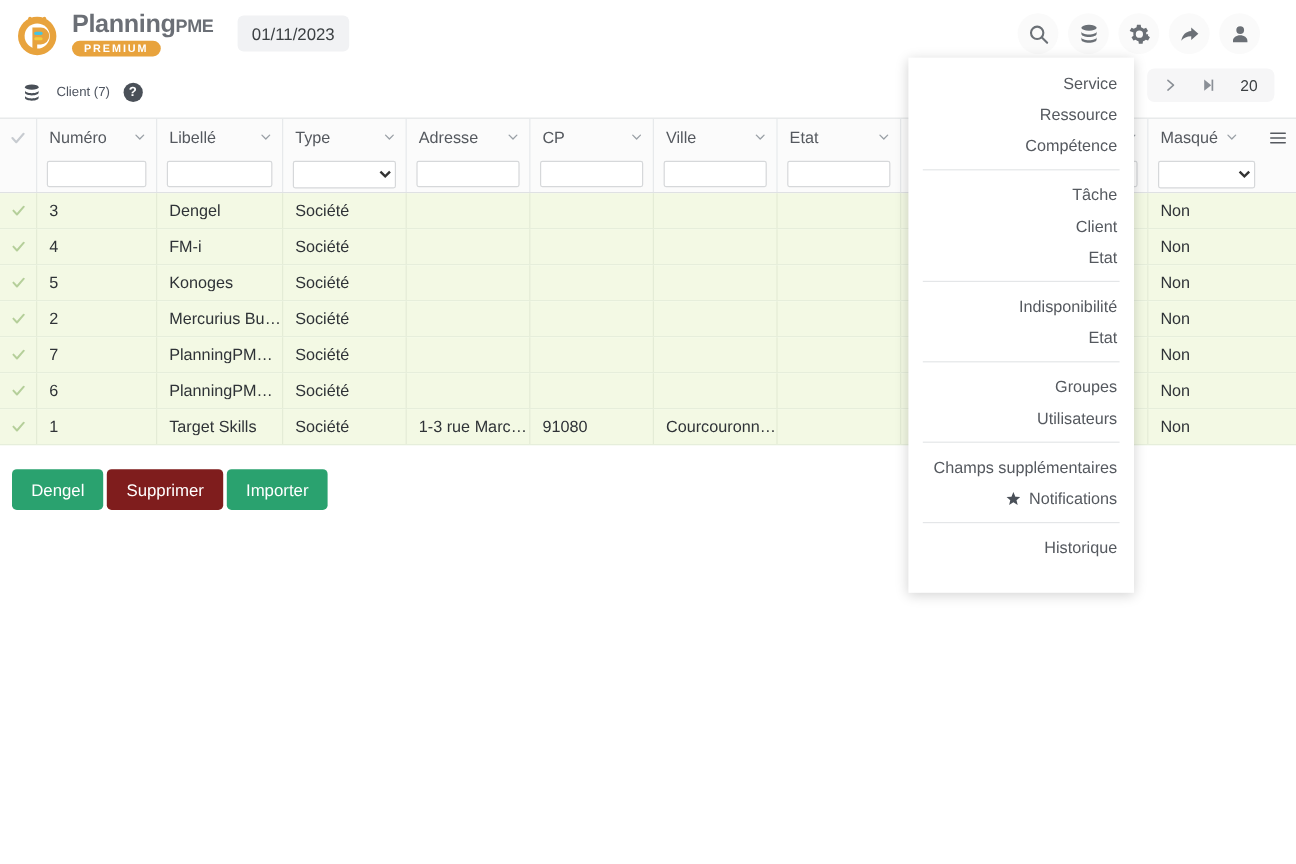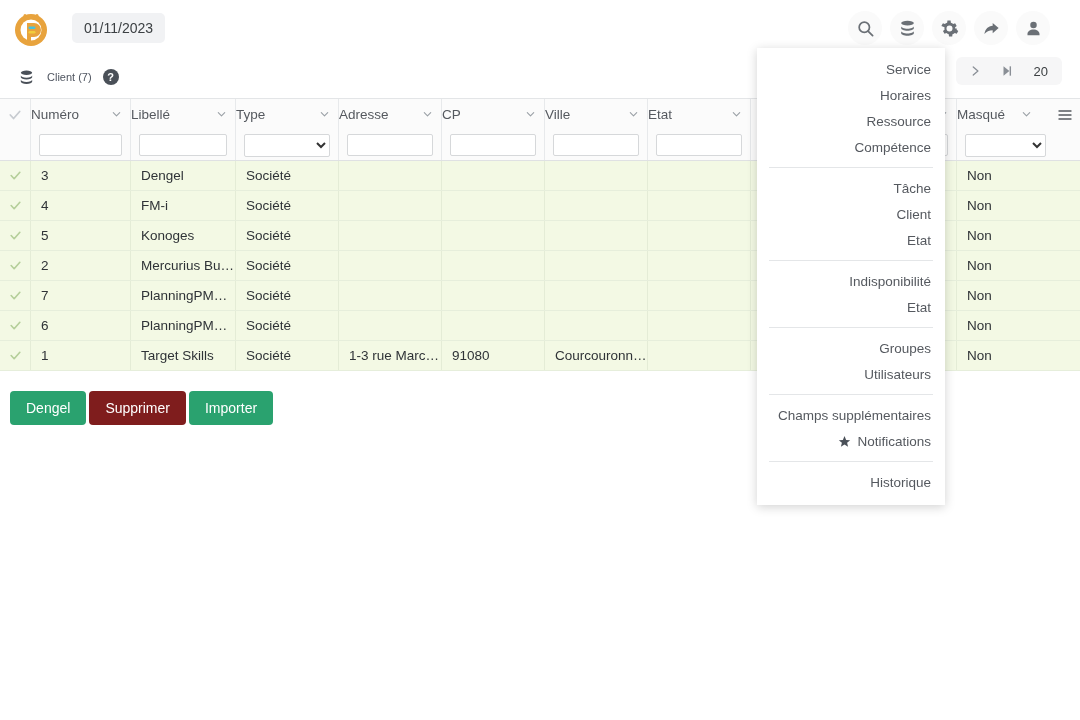--- a/index.html
+++ b/index.html
@@ -67,21 +67,21 @@
   .grid { position: absolute; left: 0; top: 98px; width: 1080px; }
   .grid-head { background: #fbfbfb; border-top: 1px solid #e3e5e7; border-bottom: 1px solid #dfe1e3; }
   .hrow { display: flex; height: 31px; align-items: center; }
   .frow { display: flex; height: 30px; align-items: center; }
   .cell-check {
     width: 30px; min-width: 30px; display: flex; align-items: center;
     justify-content: center; height: 100%;
   }
   .hcell {
     position: relative; height: 100%; display: flex; align-items: center;
-    border-left: 1px solid #e7e9eb; 
+    border-left: 1px solid #e7e9eb; padding-left: 10px;
     font-size: 13.5px; color: #55595f;
   }
   .hcell .chev { position: absolute; right: 8px; top: 50%; transform: translateY(-50%); color: #9aa0a6; }
   .fcell {
     height: 100%; display: flex; align-items: center;
     border-left: 1px solid #e7e9eb; padding: 0 8px;
   }
   .fcell input, .fcell select {
     width: 100%; height: 22px; border: 1px solid #d6d8da; background: #fff;
     border-radius: 2px; font-size: 12px; font-family: "Liberation Sans", sans-serif;
@@ -121,21 +121,21 @@
     font-size: 14px; color: #ffffff; border: none; border-radius: 4px;
     padding: 9px 16px; font-family: "Liberation Sans", sans-serif; cursor: pointer;
   }
   .btn-primary { background: #2aa26f; }
   .btn-disabled { background: #7f1d1d; }
 
   
   .menu {
     position: absolute; left: 757px; top: 48px; width: 188px;
     background: #ffffff; box-shadow: 0 2px 10px rgba(0,0,0,0.18);
-    padding: 8px 0 10px 0; z-index: 50;
+    padding: 8px 0 25px 0; z-index: 50;
   }
   .menu-item {
     height: 26px; display: flex; align-items: center; justify-content: flex-end;
     padding-right: 14px; font-size: 13.5px; color: #55595f; cursor: pointer;
   }
   .menu-item .star { margin-right: 6px; color: #4a5058; display: flex; }
   .menu-sep { height: 1px; background: #e4e6e8; margin: 7px 12px 7px 12px; }
 </style>
 </head>
 <body>
@@ -148,20 +148,24 @@
         <svg width="42" height="42" viewBox="0 0 42 42">
           <circle cx="21" cy="23" r="16" fill="#e8a33d"></circle>
           <circle cx="21" cy="23" r="10.5" fill="#ffffff"></circle>
           <path d="M17 16 h7 a7 7 0 0 1 0 14 h-3 v6 h-4 z" fill="#e8a33d"></path>
           <rect x="18.5" y="19.5" width="7" height="2.6" rx="1.3" fill="#46c3e0"></rect>
           <rect x="18.5" y="24" width="7" height="2.6" rx="1.3" fill="#f2cd3c"></rect>
           <rect x="13.5" y="7" width="3" height="6" rx="1.5" fill="#e8a33d"></rect>
           <rect x="25.5" y="7" width="3" height="6" rx="1.5" fill="#e8a33d"></rect>
           <path d="M12 13 q9 -5 18 0" stroke="#e8a33d" stroke-width="3" fill="none" stroke-linecap="round"></path>
         </svg>
+      </div>
+      <div class="logo-text">
+        <div class="logo-title"><span>Planning</span><span class="pme">PME</span></div>
+        <div class="logo-badge">PREMIUM</div>
       </div>
     </div>
 
     <div class="datebox">01/11/2023</div>
 
     <div class="topicons">
       <div class="iconbtn">
         <svg width="19" height="19" viewBox="0 0 24 24" fill="none" stroke="currentColor" stroke-width="2.2" stroke-linecap="round">
             <circle cx="10.5" cy="10.5" r="6.5"></circle>
             <line x1="15.5" y1="15.5" x2="21" y2="21"></line>
@@ -607,23 +611,20 @@
     <button class="btn btn-primary">Dengel</button>
     <button class="btn btn-disabled">Supprimer</button>
     <button class="btn btn-primary">Importer</button>
   </div>
 
   <div class="menu" id="settings-menu">
       <div class="menu-item">
         <span>Service</span>
       </div>
       <div class="menu-item">
-        <span>Horaires</span>
-      </div>
-      <div class="menu-item">
         <span>Ressource</span>
       </div>
       <div class="menu-item">
         <span>Compétence</span>
       </div>
       <div class="menu-sep"></div>
       <div class="menu-item">
         <span>Tâche</span>
       </div>
       <div class="menu-item">

